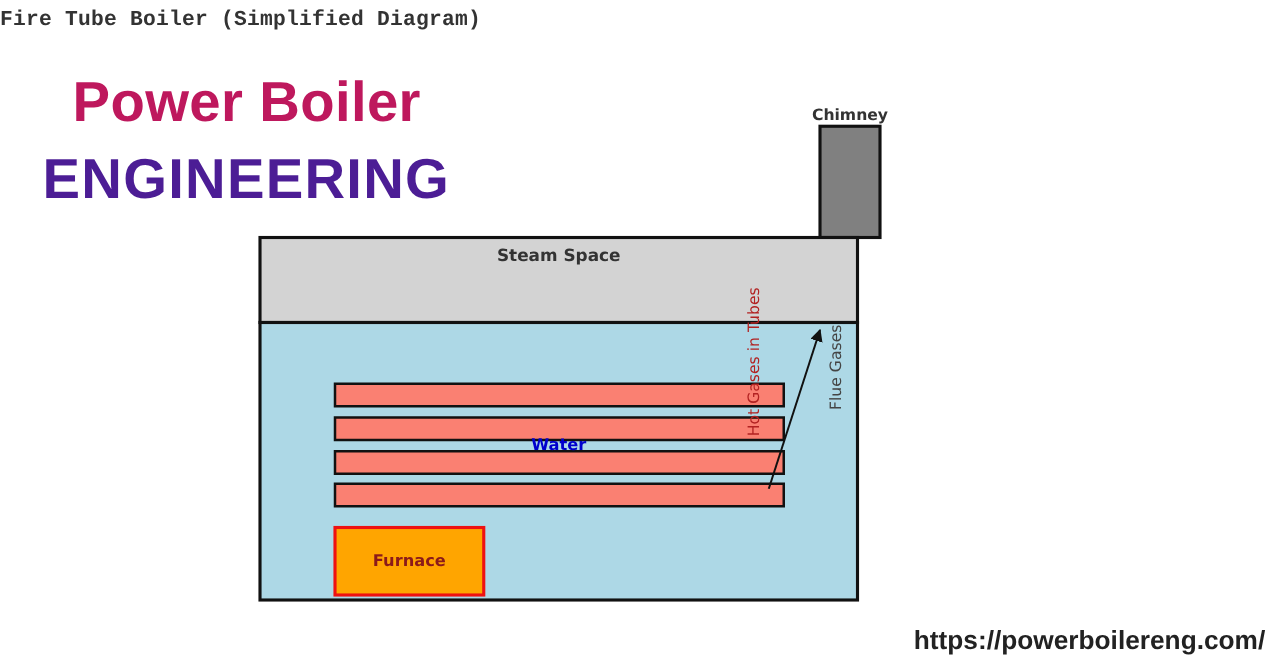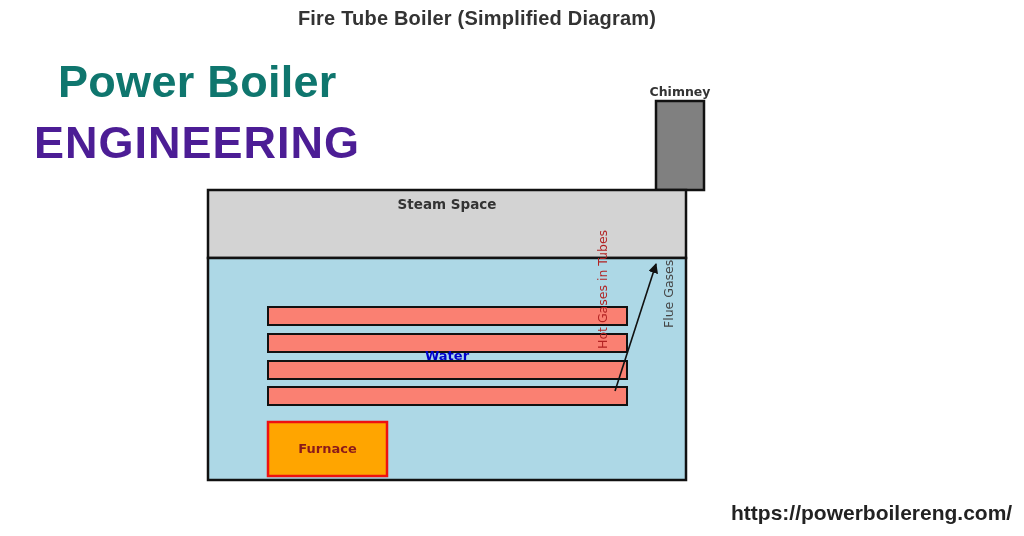--- a/index.html
+++ b/index.html
@@ -12,35 +12,35 @@
       height: 536px;
       position: relative;
       overflow: hidden;
       font-family: "DejaVu Sans", sans-serif;
     }
     .diagram-title {
       position: absolute;
       left: 0;
       top: 7px;
       width: 954px;
-      text-align: center;
-      font-family: Liberation Sans, sans-serif;
+      text-align: left;
+      font-family: Liberation Mono, monospace;
       font-weight: bold;
-      font-size: 20px;
+      font-size: 17px;
       color: #333333;
       letter-spacing: 0.2px;
     }
     .brand-line1 {
       position: absolute;
       left: 58px;
       top: 56px;
       font-family: "Liberation Sans", sans-serif;
       font-weight: bold;
       font-size: 45px;
-      color: #0f766e;
+      color: #be185d;
       letter-spacing: 0.3px;
     }
     .brand-line2 {
       position: absolute;
       left: 34px;
       top: 117px;
       font-family: Liberation Sans, sans-serif;
       font-weight: bold;
       font-size: 45px;
       color: #4c1d95;

